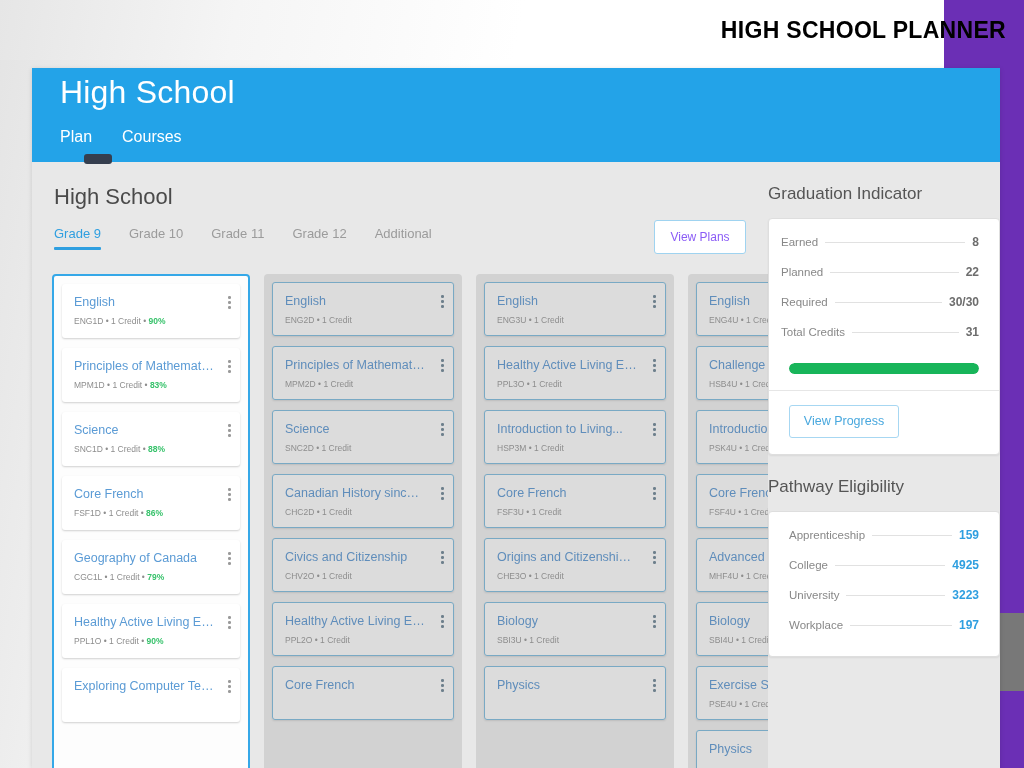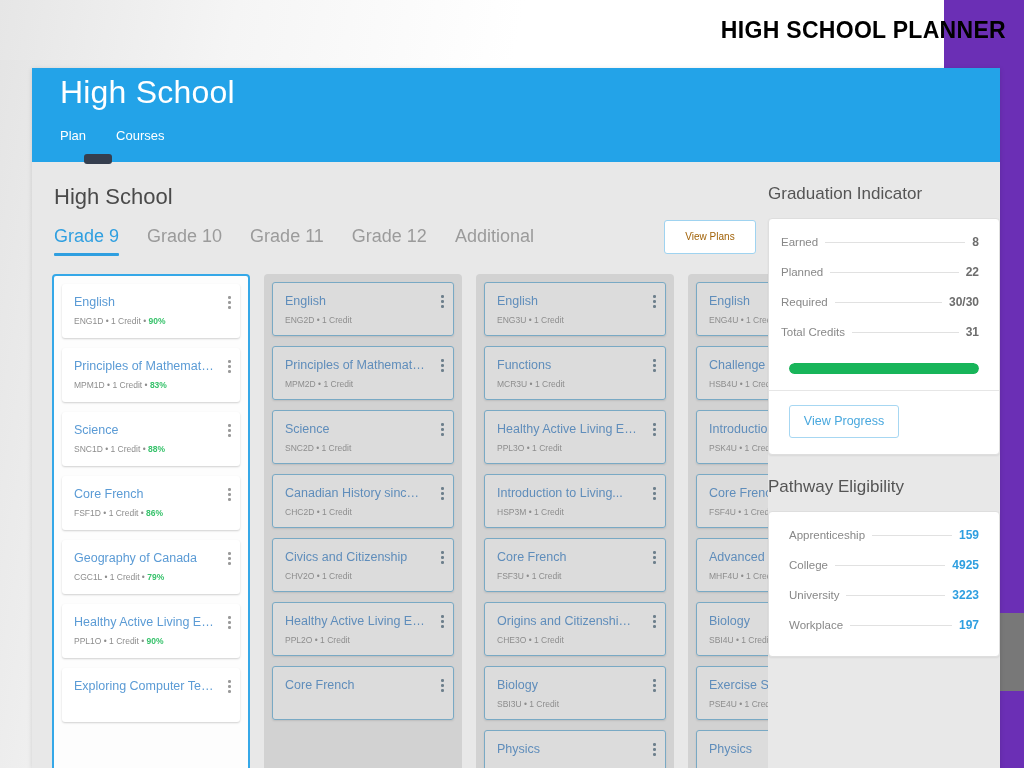--- a/index.html
+++ b/index.html
@@ -90,21 +90,21 @@
     letter-spacing: 0.2px;
   }
   .app-nav {
     position: absolute;
     left: 28px;
     top: 60px;
     display: flex;
     gap: 30px;
   }
   .app-nav-item {
-    font-size: 13px;
+    font-size: 16px;
     color: #ffffff;
     padding-bottom: 4px;
     cursor: pointer;
   }
   .nav-dot {
     position: absolute;
     left: 52px;
     top: 86px;
     width: 28px;
     height: 10px;
@@ -135,21 +135,21 @@
     color: #4a4a4a;
   }
   .tabs {
     position: absolute;
     left: 22px;
     top: 64px;
     display: flex;
     gap: 28px;
   }
   .tab {
-    font-size: 18px;
+    font-size: 13px;
     color: #9b9b9b;
     padding-bottom: 9px;
     cursor: pointer;
     position: relative;
   }
   .tab.active {
     color: #2f9fe0;
   }
   .tab.active:after {
     content: "";
@@ -164,24 +164,23 @@
     position: absolute;
     left: 622px;
     top: 58px;
     width: 90px;
     height: 32px;
     line-height: 32px;
     text-align: center;
     border: 1px solid #9fd3f0;
     border-radius: 3px;
     background: #ffffff;
-    color: #a16207;
-    font-size: 10px;
+    color: #8b5cf6;
+    font-size: 12px;
     cursor: pointer;
-    margin-left: 10px;
   }
 
   
   .columns {
     position: absolute;
     left: 20px;
     top: 112px;
     display: flex;
     gap: 14px;
   }
@@ -502,29 +501,20 @@
               <div class="course-card">
                 <div class="course-name">English</div>
                 <div class="course-meta"><span>ENG3U</span> • <span>1 Credit</span></div>
                 <div class="kebab">
                   <i></i>
                   <i></i>
                   <i></i>
                 </div>
               </div>
               <div class="course-card">
-                <div class="course-name">Functions</div>
-                <div class="course-meta"><span>MCR3U</span> • <span>1 Credit</span></div>
-                <div class="kebab">
-                  <i></i>
-                  <i></i>
-                  <i></i>
-                </div>
-              </div>
-              <div class="course-card">
                 <div class="course-name">Healthy Active Living Ed...</div>
                 <div class="course-meta"><span>PPL3O</span> • <span>1 Credit</span></div>
                 <div class="kebab">
                   <i></i>
                   <i></i>
                   <i></i>
                 </div>
               </div>
               <div class="course-card">
                 <div class="course-name">Introduction to Living...</div>

